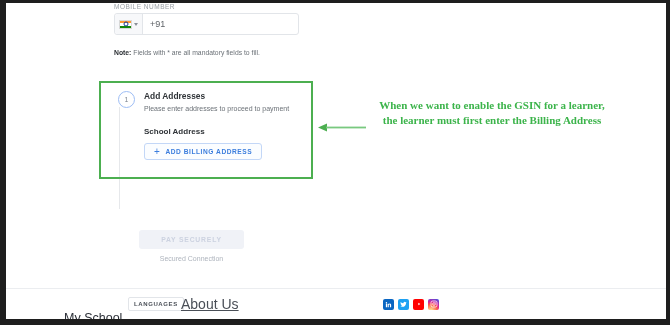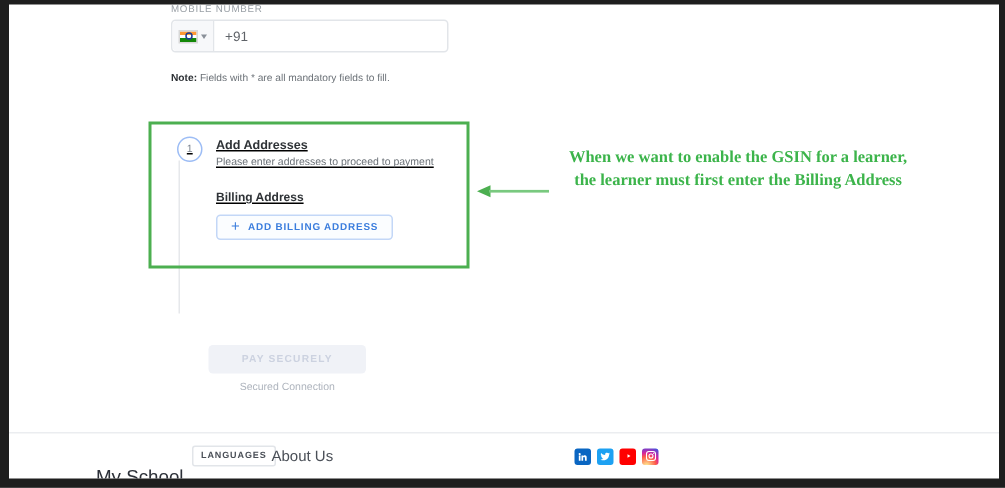--- a/index.html
+++ b/index.html
@@ -137,21 +137,21 @@
     font-weight: 700;
     font-size: 11px;
     line-height: 14.5px;
     color: #3cb44b;
     text-align: center;
   }
 
   
   .stepper { position: absolute; left: 112px; top: 88px; width: 200px; }
 
-  .step { position: relative; display: flex; text-decoration: underline; }
+  .step { position: relative; display: flex; }
 
   .step-rail {
     position: absolute;
     left: 113px;
     top: 104px;
     width: 1px;
     height: 102px;
     background: #e6e8eb;
   }
 
@@ -275,23 +275,24 @@
     letter-spacing: 0.6px;
     color: #4a4f57;
     font-weight: 700;
     background: #fff;
     cursor: pointer;
   }
 
   .about {
     position: absolute;
     left: 175px;
-    font-size: 10px;
+    font-size: 14px;
     color: #4a4f57;
     cursor: pointer;
+    text-decoration: underline;
   }
 
   .socials {
     position: absolute;
     left: 377px;
     display: flex;
     gap: 4px;
     align-items: center;
   }
   .soc {
@@ -333,21 +334,21 @@
     </div>
 
     <div class="step-rail"></div>
 
     <div class="stepper">
       <div class="step">
         <div class="circle active">1</div>
         <div class="step-body">
           <div class="step-title">Add Addresses</div>
           <div class="step-sub">Please enter addresses to proceed to payment</div>
-          <div class="sub-head">Billing Address</div>
+          <div class="sub-head">School Address</div>
           <div class="add-btn">
             <span class="plus">+</span>
             <span>ADD BILLING ADDRESS</span>
           </div>
         </div>
       </div>
     </div>
 
 
     <button class="pay-btn">PAY SECURELY</button>

